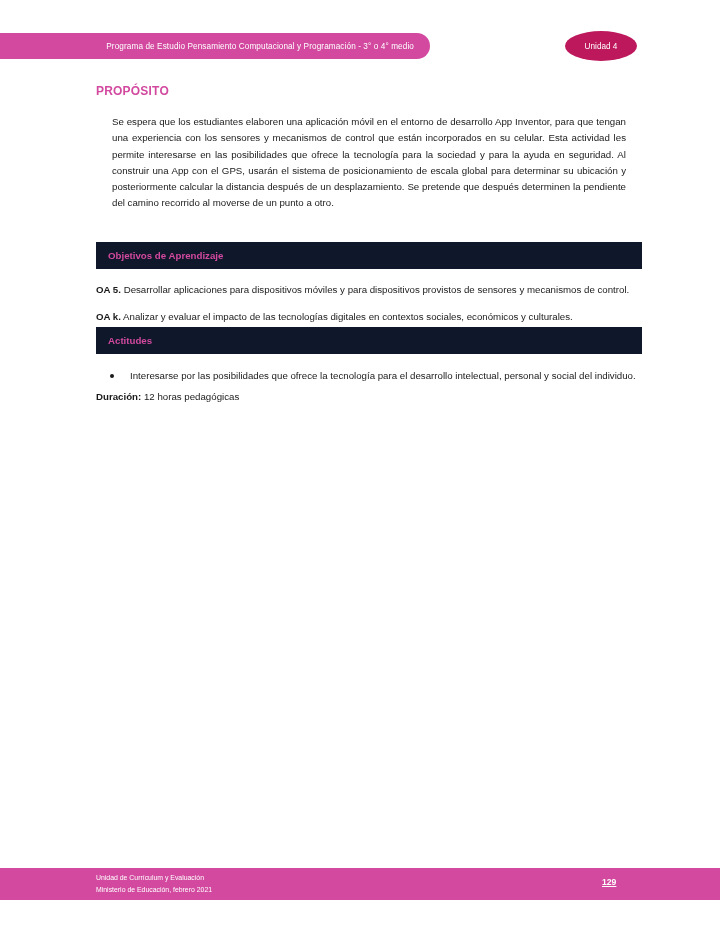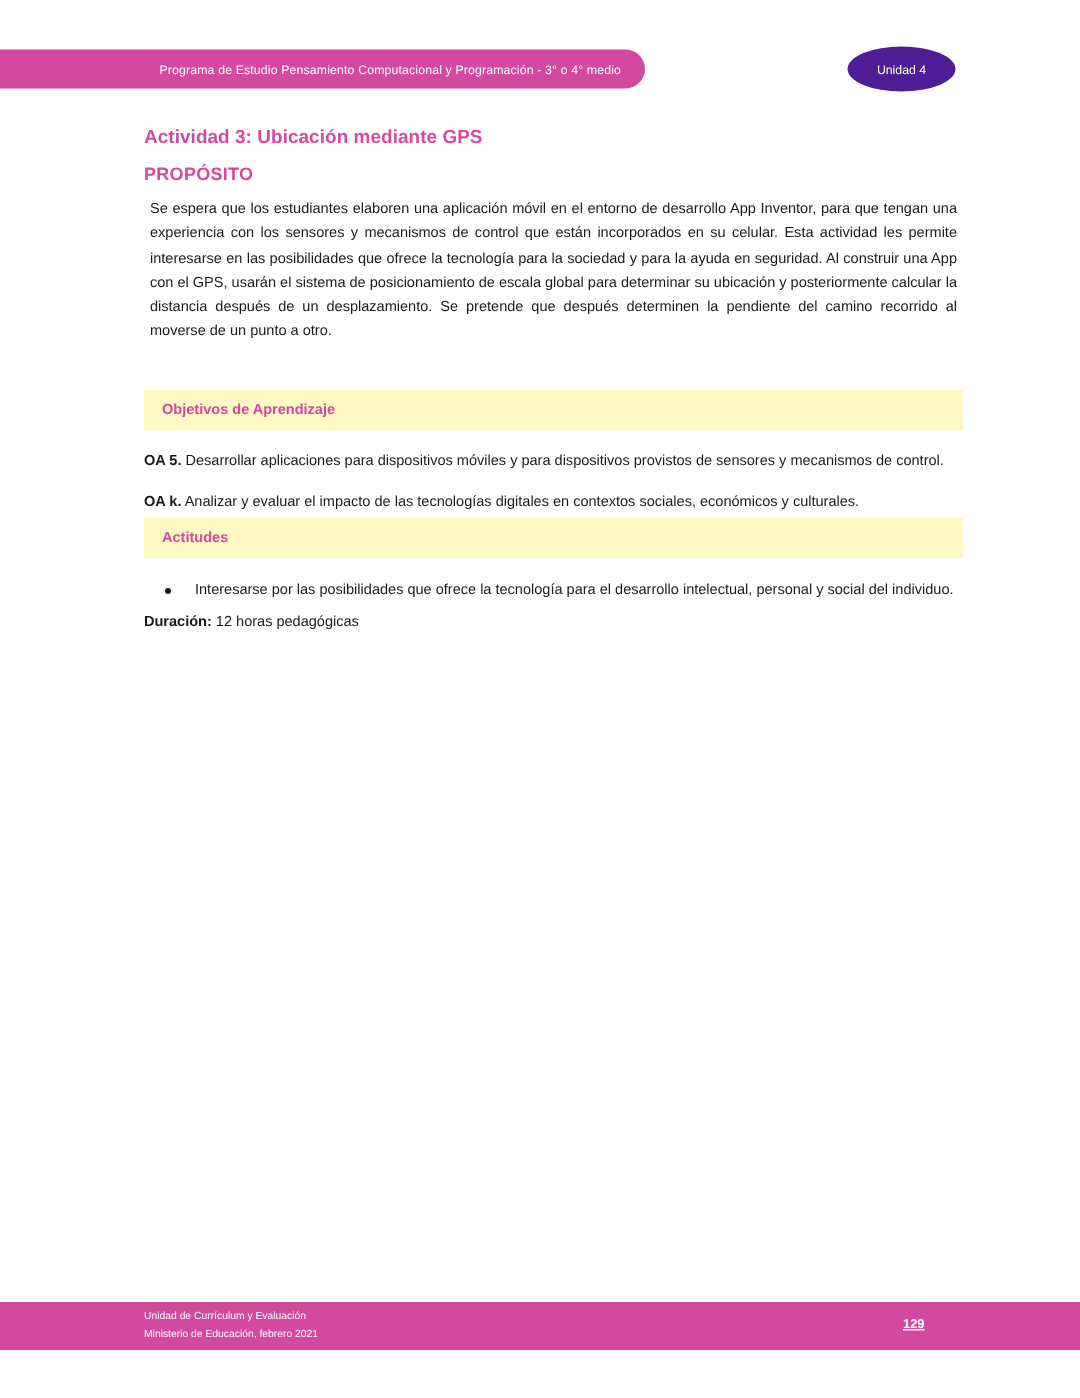--- a/index.html
+++ b/index.html
@@ -44,21 +44,21 @@
     font-size: 8.2px;
     letter-spacing: 0.1px;
     white-space: nowrap;
   }
   .unit-badge {
     position: absolute;
     left: 565px;
     top: 31px;
     width: 72px;
     height: 30px;
-    background: #4c1d95;
+    background: #be185d;
     border-radius: 50%;
     display: flex;
     align-items: center;
     justify-content: center;
   }
   .unit-badge-text {
     color: #ffffff;
     font-size: 8.2px;
     white-space: nowrap;
   }
@@ -84,29 +84,29 @@
     font-size: 12px;
     font-weight: bold;
     margin: 0 0 9px 0;
     letter-spacing: 0.2px;
   }
 
   .proposito-text {
     font-size: 9.7px;
     line-height: 16.3px;
     text-align: justify;
-    margin: 4px;
+    margin: 16px;
     color: #1a1a1a;
   }
 
   
   .section-band {
     width: 546px;
     height: 27px;
-    background: #fef9c3;
+    background: #0f172a;
     display: flex;
     align-items: center;
     box-sizing: border-box;
     padding-left: 12px;
   }
   .section-band-text {
     color: #d2499f;
     font-size: 9.7px;
     font-weight: bold;
   }
@@ -203,21 +203,20 @@
   <div class="header-bar">
     <span class="header-bar-text">Programa de Estudio Pensamiento Computacional y Programación - 3° o 4° medio</span>
   </div>
   <div class="unit-badge">
     <span class="unit-badge-text">Unidad 4</span>
   </div>
 </div>
 
 <div class="content">
 
-  <h1 class="activity-title">Actividad 3: Ubicación mediante GPS</h1>
 
   <h2 class="proposito-heading">PROPÓSITO</h2>
 
   <p class="proposito-text">Se espera que los estudiantes elaboren una aplicación móvil en el entorno de desarrollo App Inventor, para que tengan una experiencia con los sensores y mecanismos de control que están incorporados en su celular. Esta actividad les permite interesarse en las posibilidades que ofrece la tecnología para la sociedad y para la ayuda en seguridad. Al construir una App con el GPS, usarán el sistema de posicionamiento de escala global para determinar su ubicación y posteriormente calcular la distancia después de un desplazamiento. Se pretende que después determinen la pendiente del camino recorrido al moverse de un punto a otro.</p>
 
   <div style="margin-top:30px;">
     <div class="section-band">
       <span class="section-band-text">Objetivos de Aprendizaje</span>
     </div>
     <div class="oa-block">

